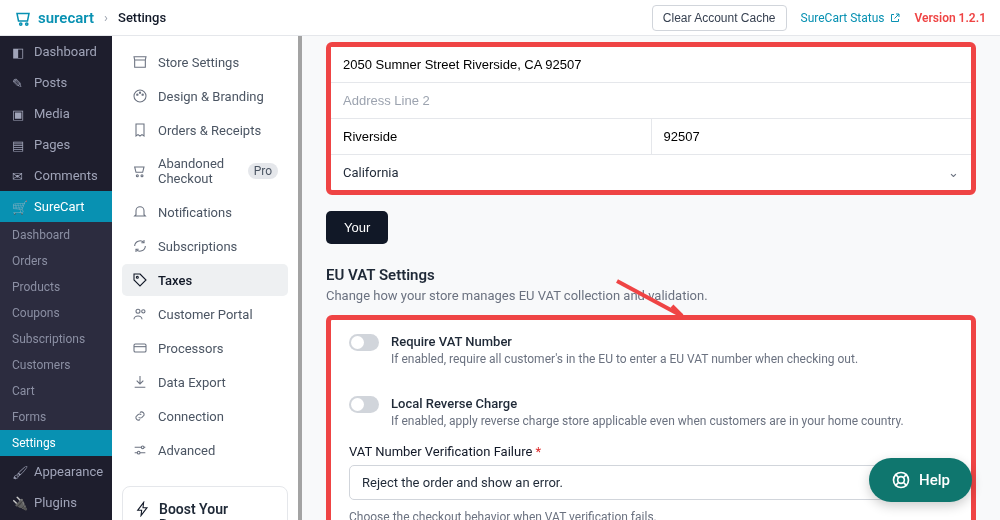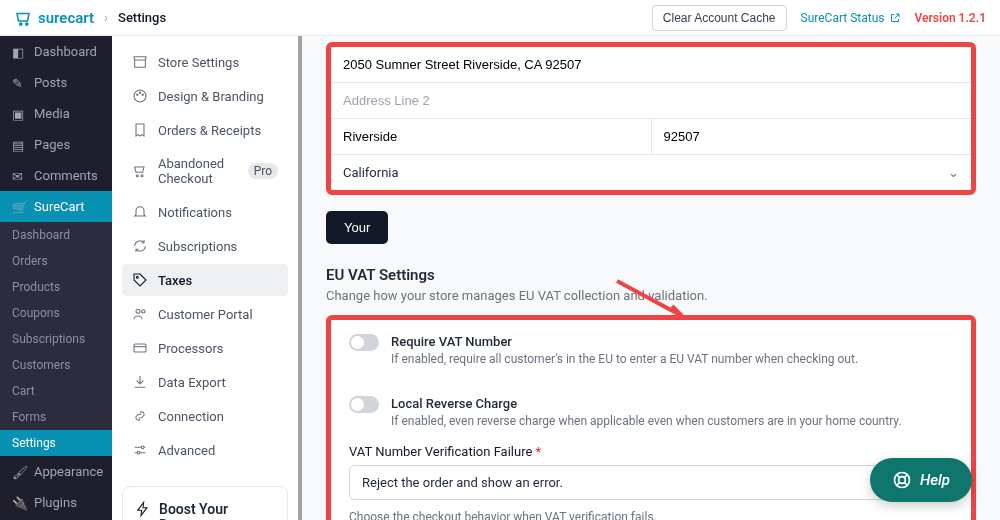--- a/index.html
+++ b/index.html
@@ -66,21 +66,21 @@
 
     .field-label { font-size: 13px; color: #111827; margin: 0 18px 6px 18px; }
     .field-label .req { color: #dc2626; }
     .select-inner { margin: 0 18px 10px 18px; border: 1px solid #d1d5db; border-radius: 5px; padding: 9px 12px; font-size: 13px; display: flex; justify-content: space-between; align-items: center; cursor: pointer; }
     .helper-text { font-size: 12px; color: #6b7280; margin: 0 18px 16px 18px; }
 
     .arrow-annot { position: absolute; top: 240px; left: 310px; pointer-events: none; }
     .arrow-annot svg { width: 90px; height: 50px; }
 
     
-    .help-fab { position: fixed; bottom: 18px; right: 28px; background: #0f766e; color: #fff; border-radius: 999px; padding: 12px 22px; font-size: 15px; font-weight: 500; display: flex; align-items: center; gap: 8px; cursor: pointer; box-shadow: 0 4px 12px rgba(0,0,0,.2); font-style: italic; }
+    .help-fab { position: fixed; bottom: 18px; right: 28px; background: #0f766e; color: #fff; border-radius: 999px; padding: 12px 22px; font-size: 15px; font-weight: 500; display: flex; align-items: center; gap: 8px; cursor: pointer; box-shadow: 0 4px 12px rgba(0,0,0,.2); }
     .help-fab svg { width: 20px; height: 20px; stroke: #fff; }
 
     input::placeholder { color: #9ca3af; }
   </style>
 </head>
 <body>
 
 <div class="topbar">
   <div class="topbar-left">
     <span class="brand-logo">
@@ -289,21 +289,21 @@
         <div class="toggle"></div>
         <div class="toggle-content">
           <div class="toggle-title">Require VAT Number</div>
           <div class="toggle-desc">If enabled, require all customer's in the EU to enter a EU VAT number when checking out.</div>
         </div>
       </div>
       <div class="toggle-block">
         <div class="toggle"></div>
         <div class="toggle-content">
           <div class="toggle-title">Local Reverse Charge</div>
-          <div class="toggle-desc">If enabled, even reverse charge when applicable even when customers are in your home country.</div>
+          <div class="toggle-desc">If enabled, apply reverse charge store applicable even when customers are in your home country.</div>
         </div>
       </div>
       <div class="field-label"><span>VAT Number Verification Failure</span> <span class="req">*</span></div>
       <div class="select-inner">
         <span>Reject the order and show an error.</span>
         <span>⌄</span>
       </div>
       <div class="helper-text">Choose the checkout behavior when VAT verification fails.</div>
     </div>
 

